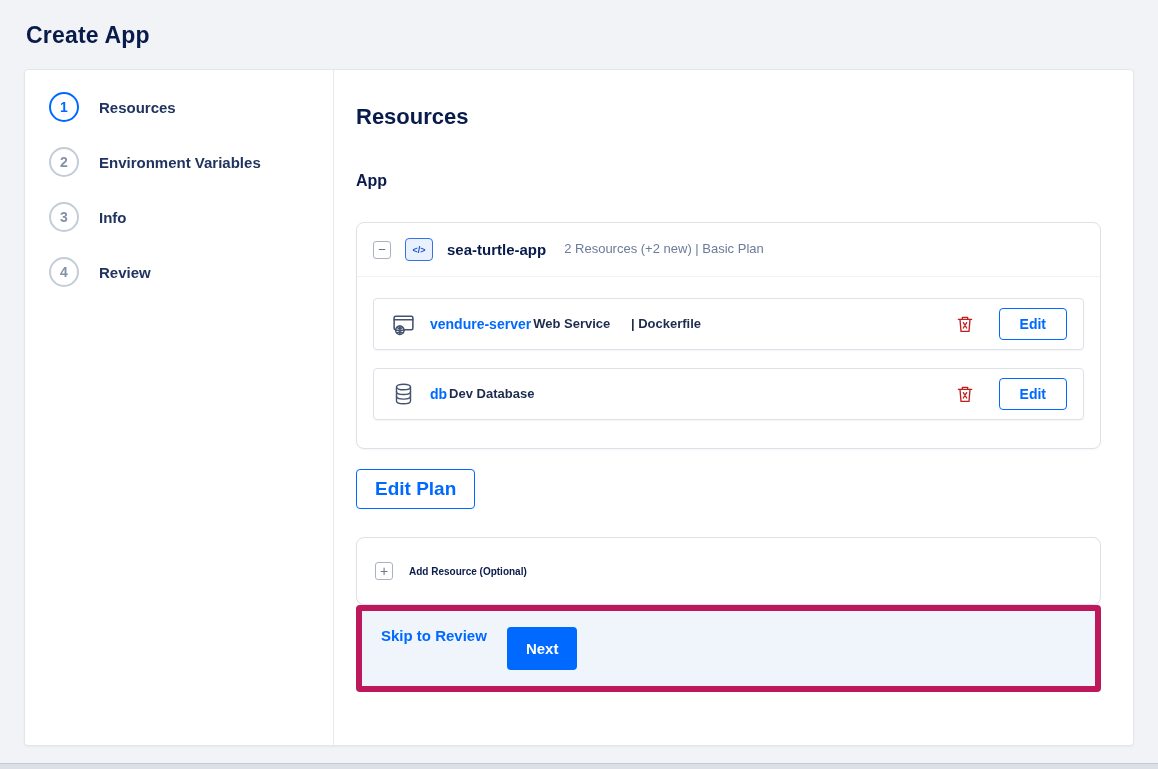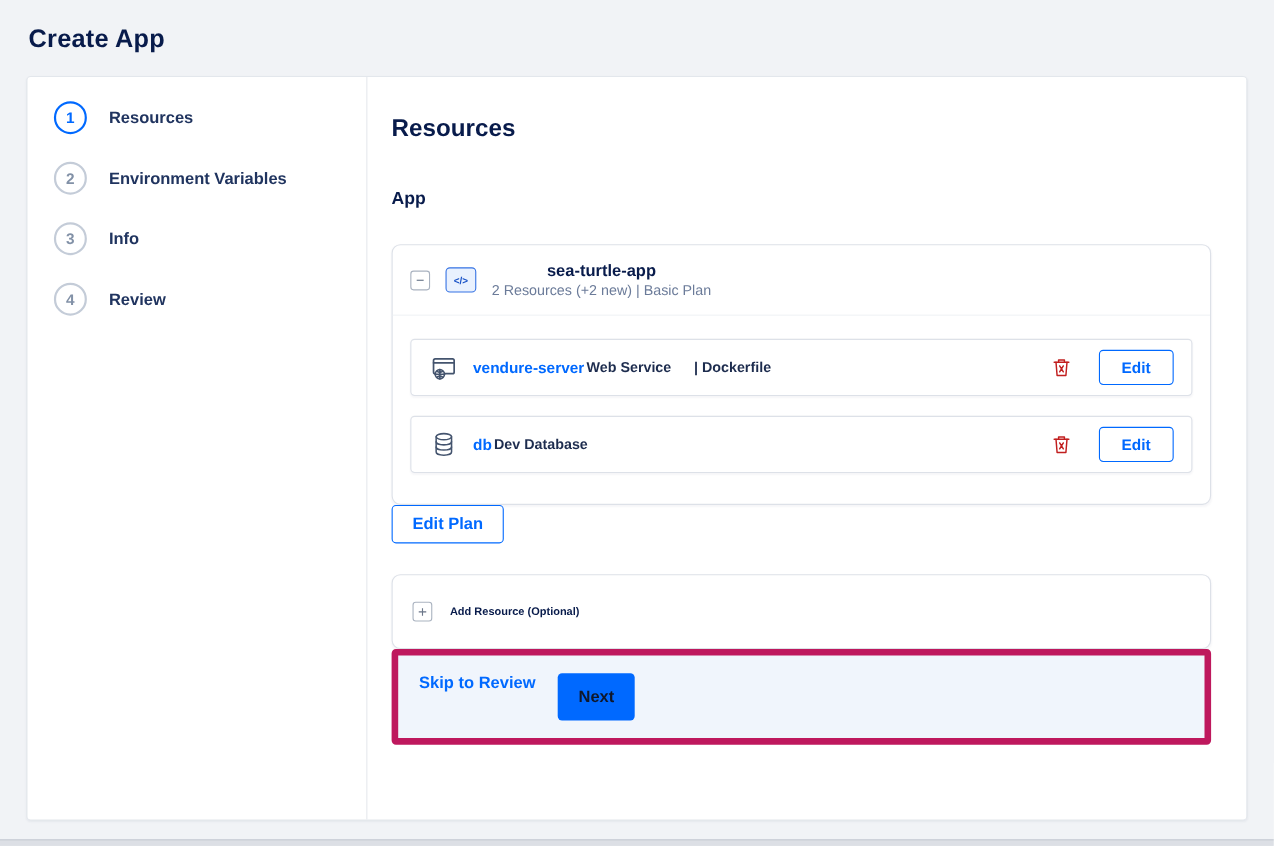--- a/index.html
+++ b/index.html
@@ -110,21 +110,21 @@
     width: 28px; height: 23px;
     border: 1.5px solid #3572e3;
     border-radius: 4px;
     background: #e9f1fe;
     color: #1a53c7;
     font-size: 9px;
     font-weight: 700;
     display: flex; align-items: center; justify-content: center;
     letter-spacing: 0;
   }
-  .app-titles { display: flex; flex-direction: column; gap: 1px; align-items: center; }
+  .app-titles { display: flex; flex-direction: row; gap: 18px; }
   .app-name { font-size: 15px; font-weight: 700; color: #081b4b; }
   .app-summary { font-size: 13px; color: #6b7b99; }
   .rows { padding: 3px 16px 0 16px; }
   .resource-row {
     border: 1px solid #dde1e8;
     border-radius: 4px;
     background: #fff;
     box-shadow: 0 1px 2px rgba(14,30,70,.04);
     display: flex;
     align-items: center;
@@ -155,22 +155,23 @@
     color: #0069ff;
     background: #fff;
     border-radius: 4px;
     font-size: 14px;
     font-weight: 600;
     padding: 7px 20px;
     cursor: pointer;
     font-family: "Liberation Sans", sans-serif;
   }
   .edit-plan-btn {
+    margin-top: 20px;
     padding: 8px 18px;
-    font-size: 15px;
+    font-size: 19px;
   }
   .add-resource {
     margin-top: 28px;
     border: 1px solid #dde1e8;
     border-radius: 8px;
     background: #fff;
     box-shadow: 0 1px 2px rgba(14,30,70,.04);
     display: flex;
     align-items: center;
     gap: 16px;
@@ -199,21 +200,21 @@
   }
   .skip-link {
     color: #0069ff;
     font-size: 15px;
     font-weight: 700;
     text-decoration: none;
     cursor: pointer;
   }
   .next-btn {
     background: #0069ff;
-    color: #0f172a;
+    color: #ffffff;
     border: none;
     border-radius: 4px;
     font-size: 15px;
     font-weight: 600;
     padding: 13px 19px;
     cursor: pointer;
     font-family: "Liberation Sans", sans-serif;
   }
   .bottom-strip {
     position: absolute;

